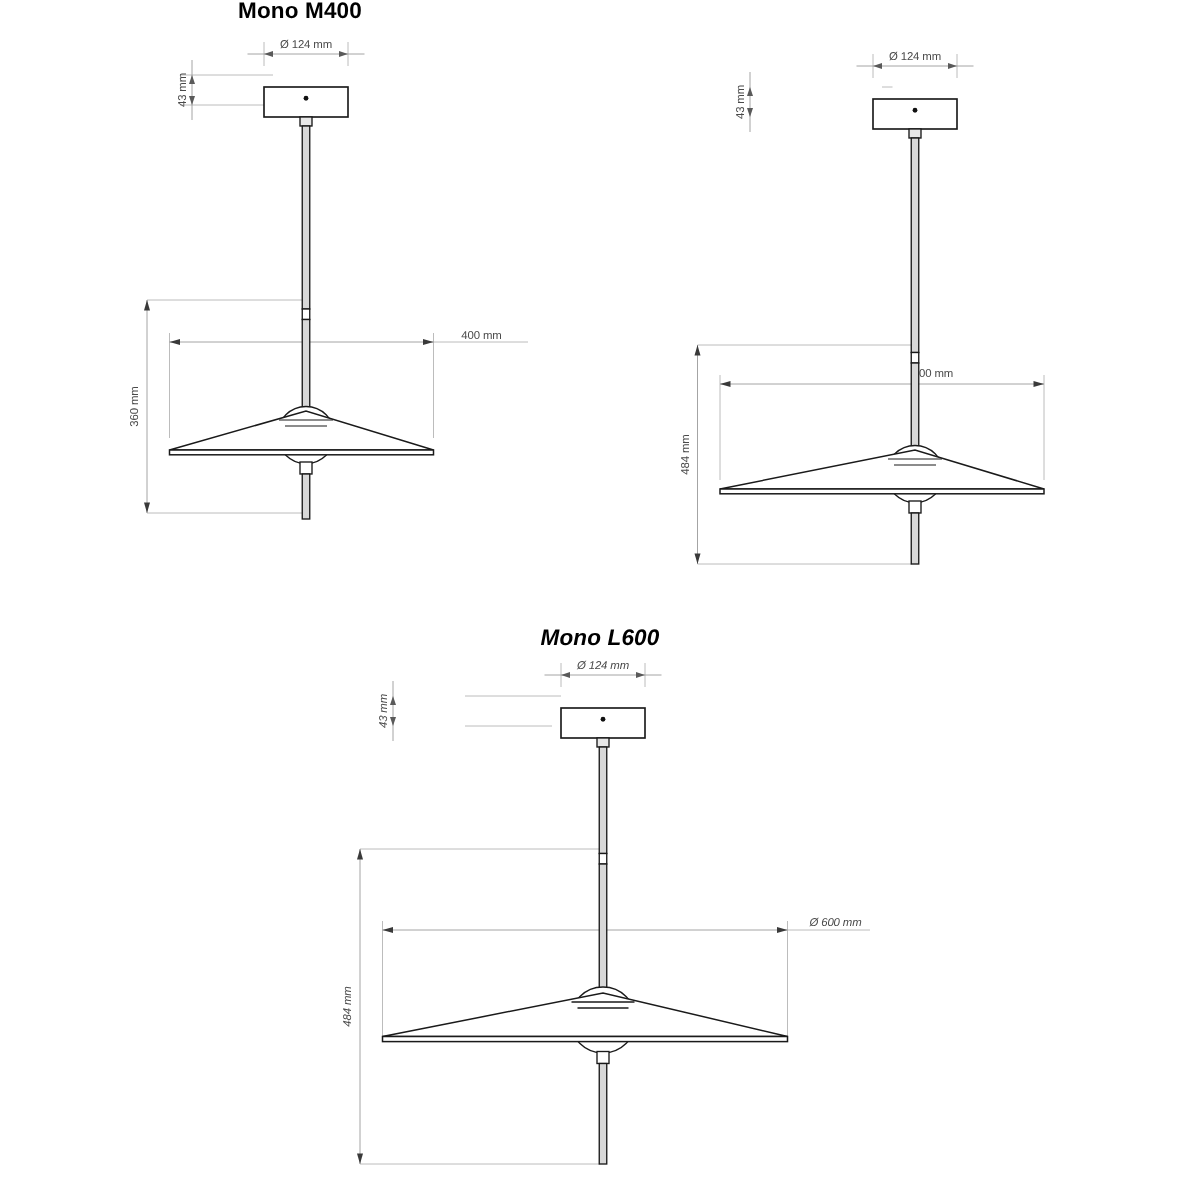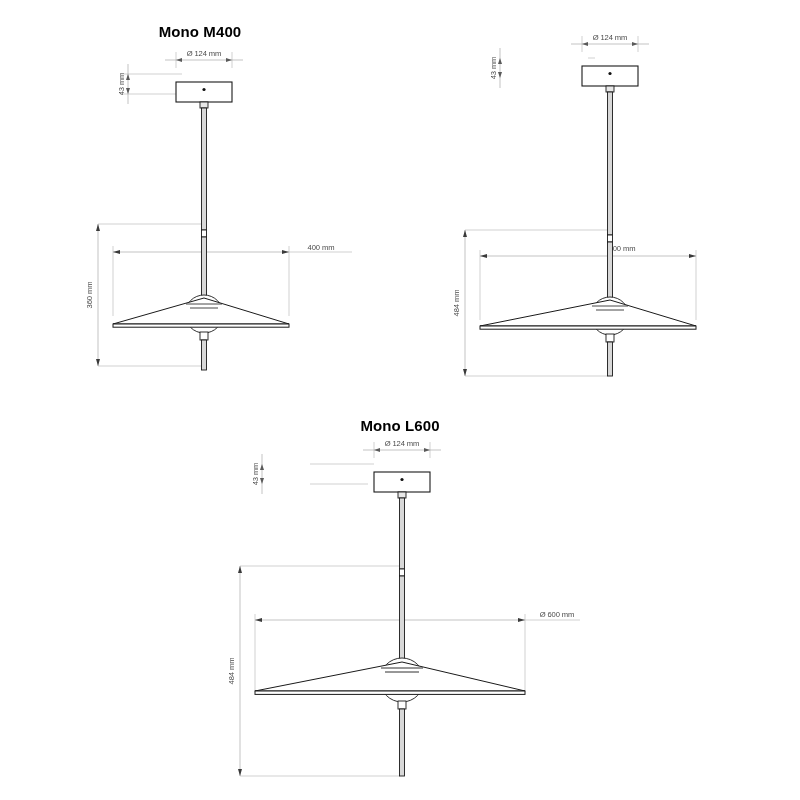--- a/index.html
+++ b/index.html
@@ -47,21 +47,21 @@
     font-size: 7.6px;
     fill: #4a4a4a;
     letter-spacing: -0.1px;
   }
 </style>
 </head>
 <body>
 
 <div class="sheet">
 
-  <div class="drawing" style="left:0px; top:24px; width:400px; height:380px;">
+  <div class="drawing" style="left:0px; top:0; width:400px; height:380px;">
     <div class="title">Mono M400</div>
 
     <svg width="400" height="380" viewBox="0 0 400 380">
       <g stroke-linecap="butt" shape-rendering="geometricPrecision">
 
         <g stroke="#b4b4b4" stroke-width="0.6" fill="none">
           <line x1="120" y1="50" x2="182" y2="50"></line>
           <line x1="120" y1="70" x2="176" y2="70"></line>
           <line x1="176" y1="44" x2="176" y2="28"></line>
           <line x1="232" y1="44" x2="232" y2="28"></line>
@@ -192,21 +192,21 @@
           <rect x="80" y="318" width="216" height="3.2" fill="#ffffff" stroke="#1a1a1a" stroke-width="1.0"></rect>
           <line x1="192" y1="298" x2="228" y2="298" stroke="#1a1a1a" stroke-width="0.8"></line>
           <line x1="196" y1="302" x2="224" y2="302" stroke="#1a1a1a" stroke-width="0.8"></line>
           <rect x="206" y="326" width="8" height="8" fill="#ffffff" stroke="#1a1a1a" stroke-width="0.9"></rect>
           <rect x="207.5" y="334" width="5" height="34" fill="#d8d8d8" stroke="#1a1a1a" stroke-width="0.9"></rect>
         </g>
       </g>
     </svg>
   </div>
 
-  <div class="drawing" style="left:200px; top:418px; width:400px; height:382px;">
+  <div class="drawing" style="left:200px; top:418px; width:400px; height:382px;font-style:italic;">
     <div class="title">Mono L600</div>
 
     <svg width="400" height="382" viewBox="0 0 400 382">
       <g stroke-linecap="butt" shape-rendering="geometricPrecision">
 
         <g stroke="#b4b4b4" stroke-width="0.6" fill="none">
           <line x1="110" y1="46" x2="174" y2="46"></line>
           <line x1="110" y1="66" x2="168" y2="66"></line>
           <line x1="174" y1="40" x2="174" y2="24"></line>
           <line x1="230" y1="40" x2="230" y2="24"></line>

